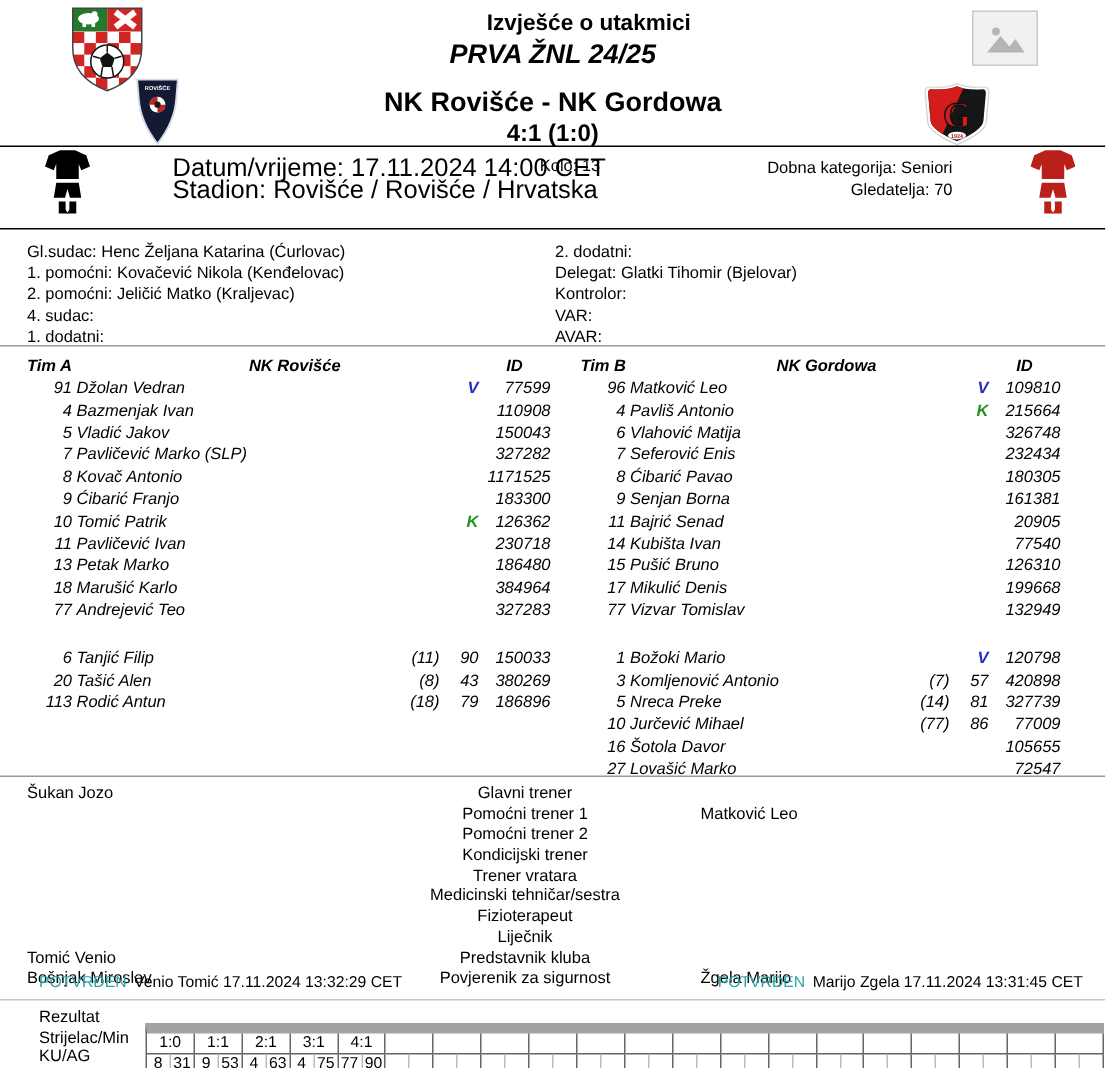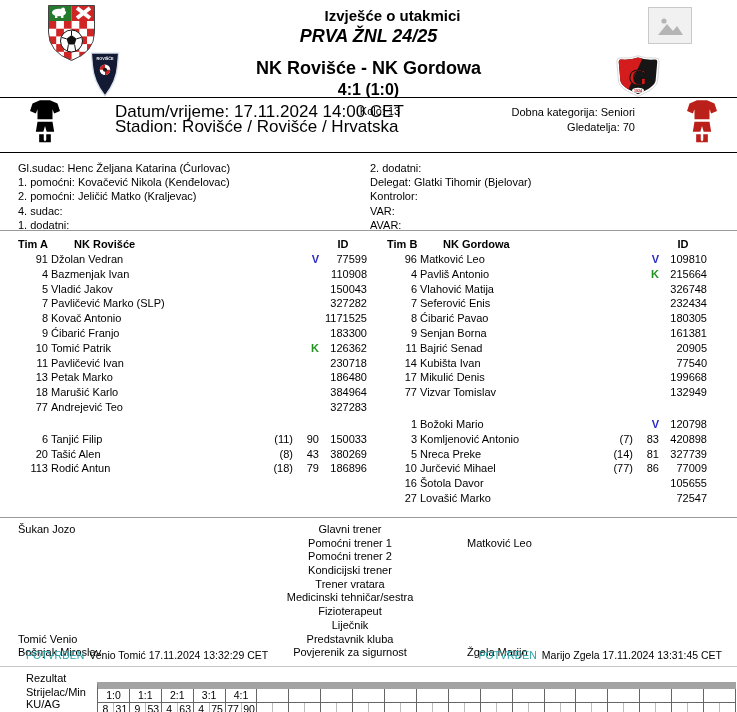--- a/index.html
+++ b/index.html
@@ -35,26 +35,26 @@
   .info-right{position:absolute;left:415px;top:105px;width:220px;text-align:right;font-size:11px;line-height:14.5px;}
 
   
   .officials{position:absolute;left:0;top:161px;width:737px;font-size:11px;}
   .off-col{position:absolute;top:0;}
   .off-col.left{left:18px;}
   .off-col.right{left:370px;}
   .off-line{height:14.2px;line-height:14.2px;white-space:nowrap;}
 
   
-  .rosters{position:absolute;left:18px;top:237px;display:flex;gap:20px;font-size:11px;}
+  .rosters{position:absolute;left:18px;top:237px;display:flex;gap:20px;font-size:11px;font-style:italic;}
   .team.a{width:349px;}
   .team.b{width:320px;}
   .r-head{display:flex;font-weight:bold;height:15px;line-height:15px;}
   .rh-label{width:56px;}
-  .rh-club{flex:1;}
+  .rh-club{flex:1;text-align:center;}
   .rh-id{width:48px;text-align:center;}
   .r-row{display:flex;height:14.8px;line-height:14.8px;}
   .c-num{width:30px;text-align:right;}
   .c-name{flex:1;padding-left:3px;white-space:nowrap;overflow:hidden;}
   .c-sub{width:36px;text-align:right;}
   .c-min{width:26px;text-align:right;}
   .c-id{width:48px;text-align:right;}
   .r-gap{height:17px;}
   .badge{font-weight:bold;}
 
@@ -386,20 +386,27 @@
             <span class="rc c-id">20905</span>
           </div>
           <div class="r-row">
             <span class="rc c-num">14</span>
             <span class="rc c-name">Kubišta Ivan</span>
             <span class="rc c-sub"></span>
             <span class="rc c-min"><span class="badge"></span><span></span></span>
             <span class="rc c-id">77540</span>
           </div>
           <div class="r-row">
+            <span class="rc c-num">15</span>
+            <span class="rc c-name">Pušić Bruno</span>
+            <span class="rc c-sub"></span>
+            <span class="rc c-min"><span class="badge"></span><span></span></span>
+            <span class="rc c-id">126310</span>
+          </div>
+          <div class="r-row">
             <span class="rc c-num">17</span>
             <span class="rc c-name">Mikulić Denis</span>
             <span class="rc c-sub"></span>
             <span class="rc c-min"><span class="badge"></span><span></span></span>
             <span class="rc c-id">199668</span>
           </div>
           <div class="r-row">
             <span class="rc c-num">77</span>
             <span class="rc c-name">Vizvar Tomislav</span>
             <span class="rc c-sub"></span>
@@ -414,21 +421,21 @@
             <span class="rc c-num">1</span>
             <span class="rc c-name">Božoki Mario</span>
             <span class="rc c-sub"></span>
             <span class="rc c-min"><span class="badge" style="color: rgb(41, 41, 200);">V</span><span></span></span>
             <span class="rc c-id">120798</span>
           </div>
           <div class="r-row">
             <span class="rc c-num">3</span>
             <span class="rc c-name">Komljenović Antonio</span>
             <span class="rc c-sub">(7)</span>
-            <span class="rc c-min"><span class="badge"></span><span>83</span></span>
+            <span class="rc c-min"><span class="badge"></span><span>57</span></span>
             <span class="rc c-id">420898</span>
           </div>
           <div class="r-row">
             <span class="rc c-num">5</span>
             <span class="rc c-name">Nreca Preke</span>
             <span class="rc c-sub">(14)</span>
             <span class="rc c-min"><span class="badge"></span><span>81</span></span>
             <span class="rc c-id">327739</span>
           </div>
           <div class="r-row">

